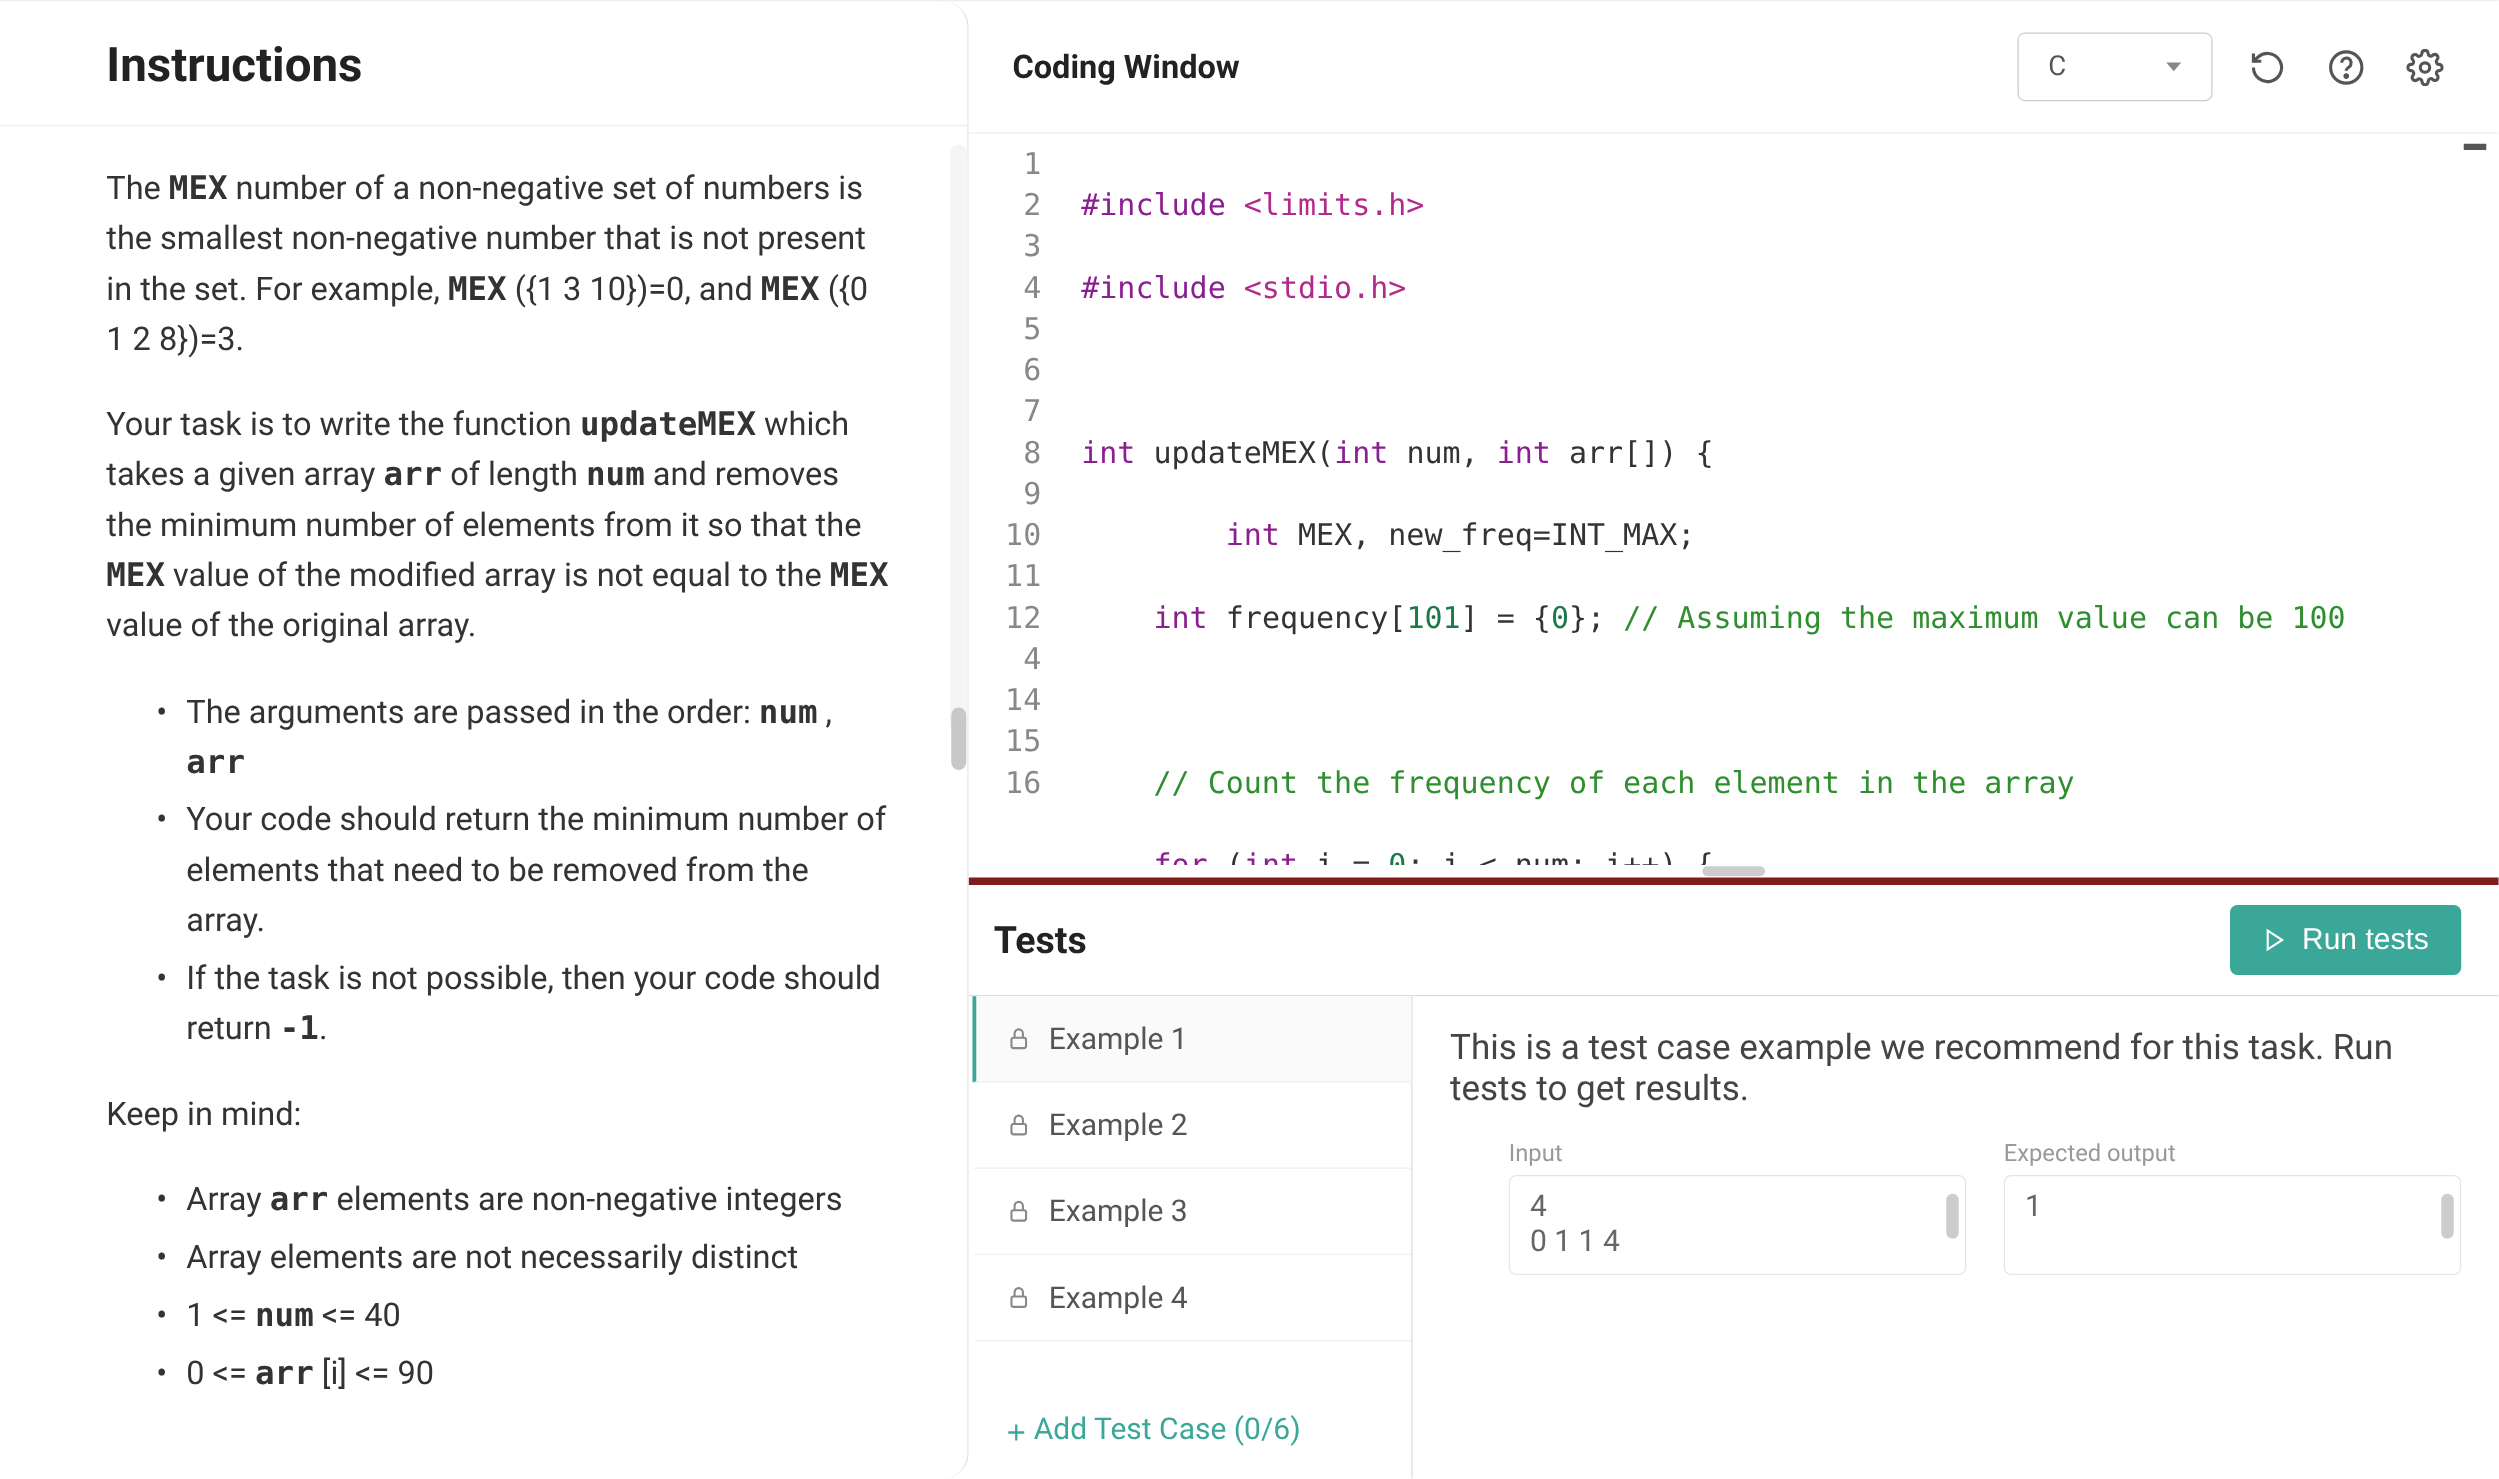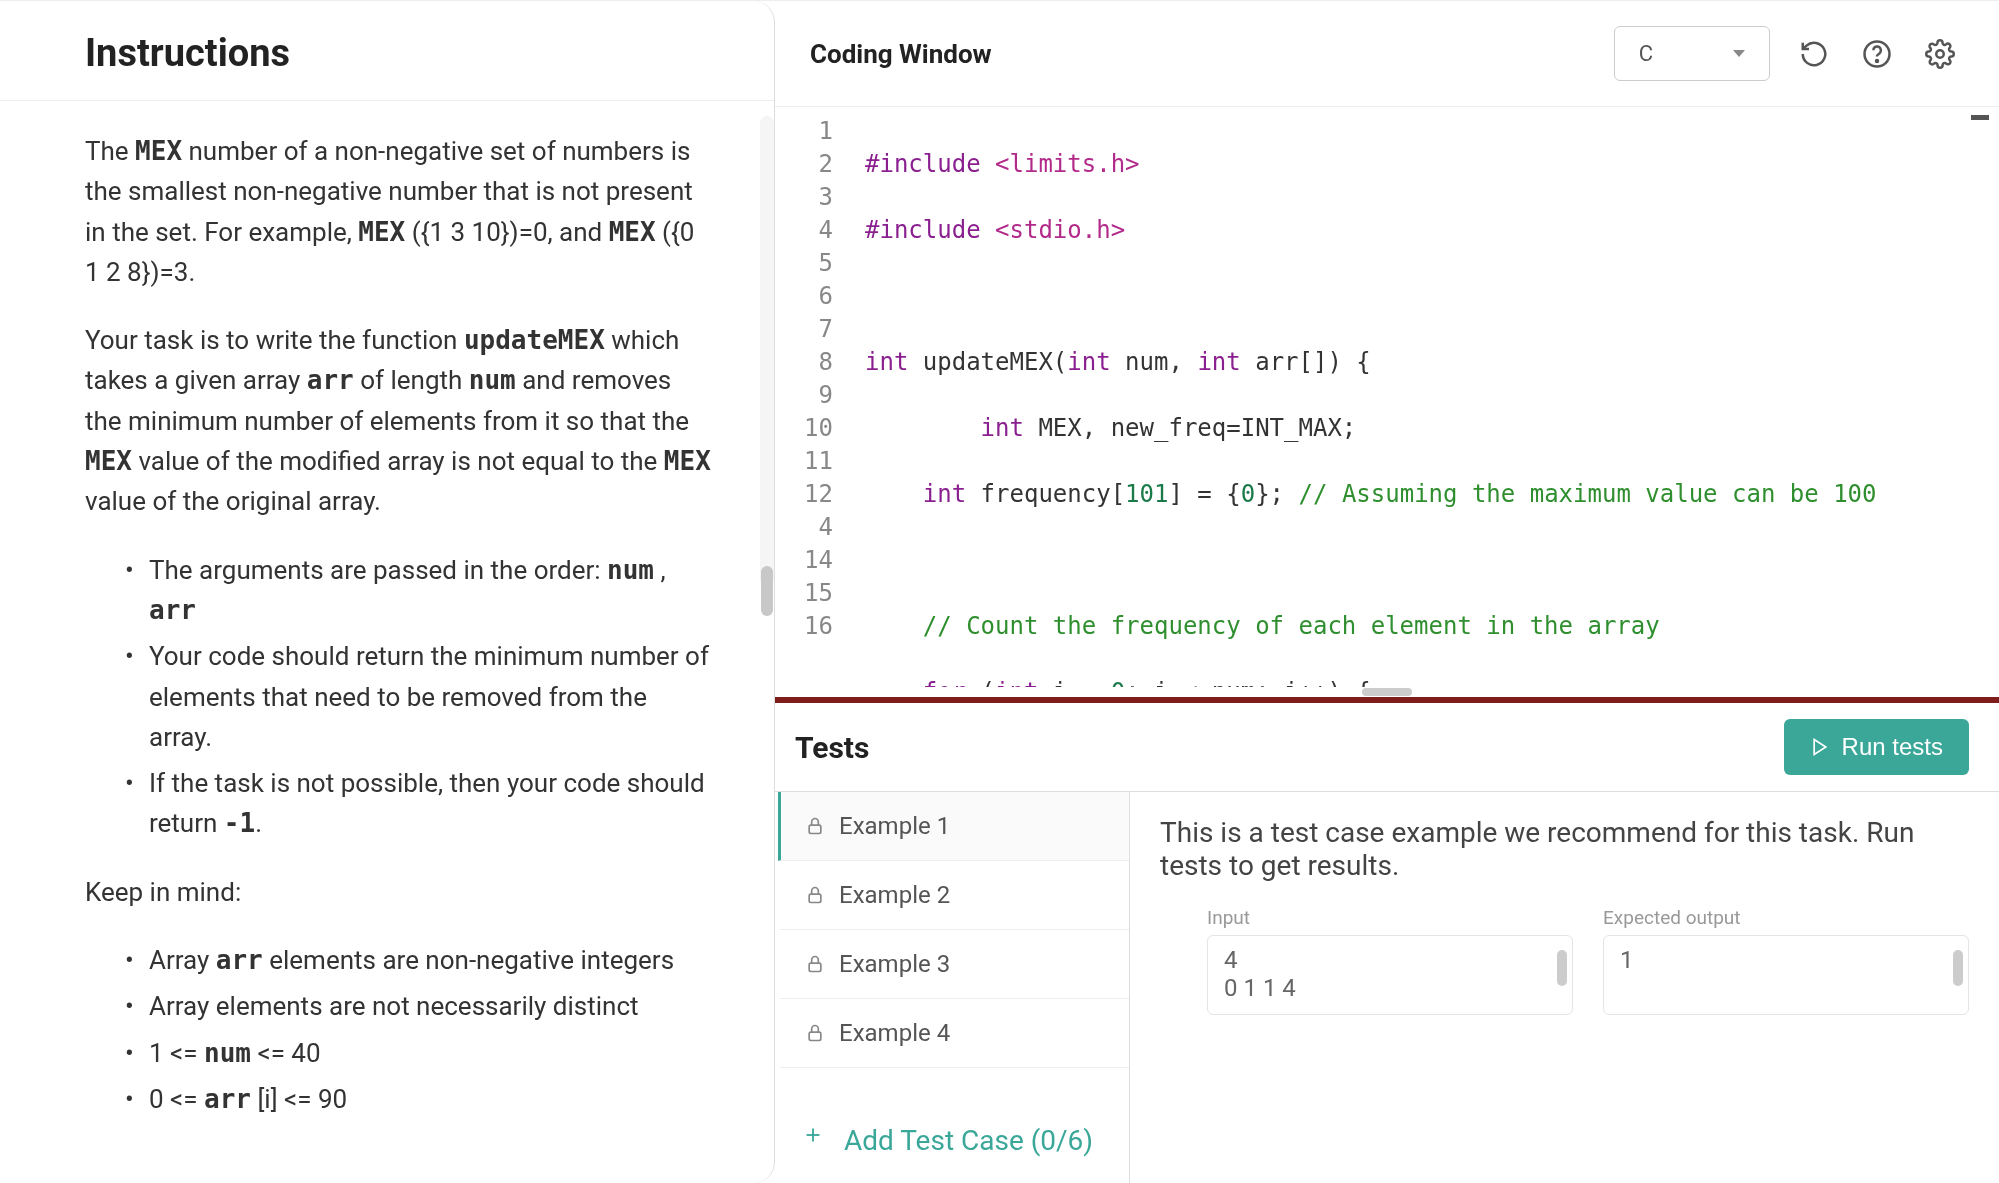--- a/index.html
+++ b/index.html
@@ -218,24 +218,24 @@
   cursor: pointer;
   border-left: 3px solid transparent;
 }
 .test-item.active {
   border-left: 3px solid #3aa799;
   background: #fafafa;
 }
 .add-test {
   padding: 26px 24px;
   display: flex;
-  align-items: flex-start;
-  gap: 20px;
+  align-items: flex-end;
+  gap: 3px;
   color: #3aa799;
-  font-size: 28px;
+  font-size: 24px;
   cursor: pointer;
   margin-top: 30px;
 }
 .test-detail {
   flex: 1;
   padding: 24px 30px;
 }
 .test-hint {
   font-size: 28px;
   color: #444;

